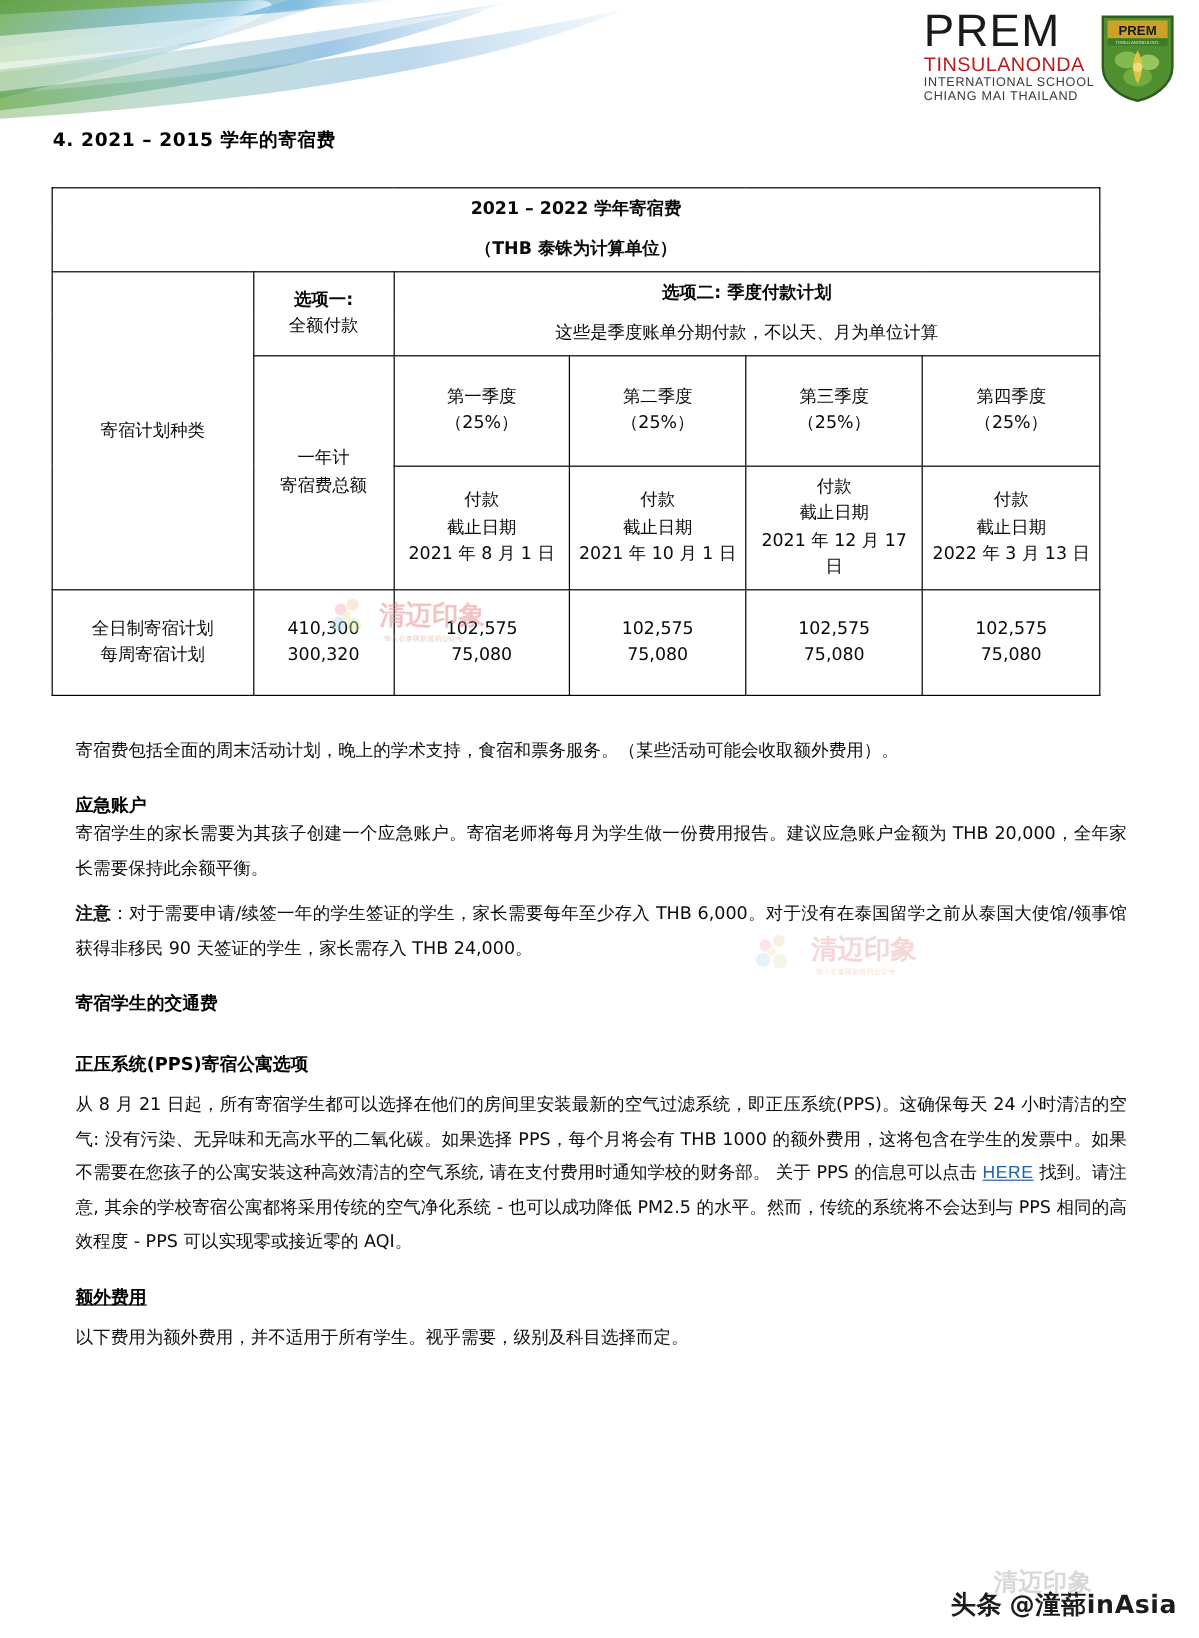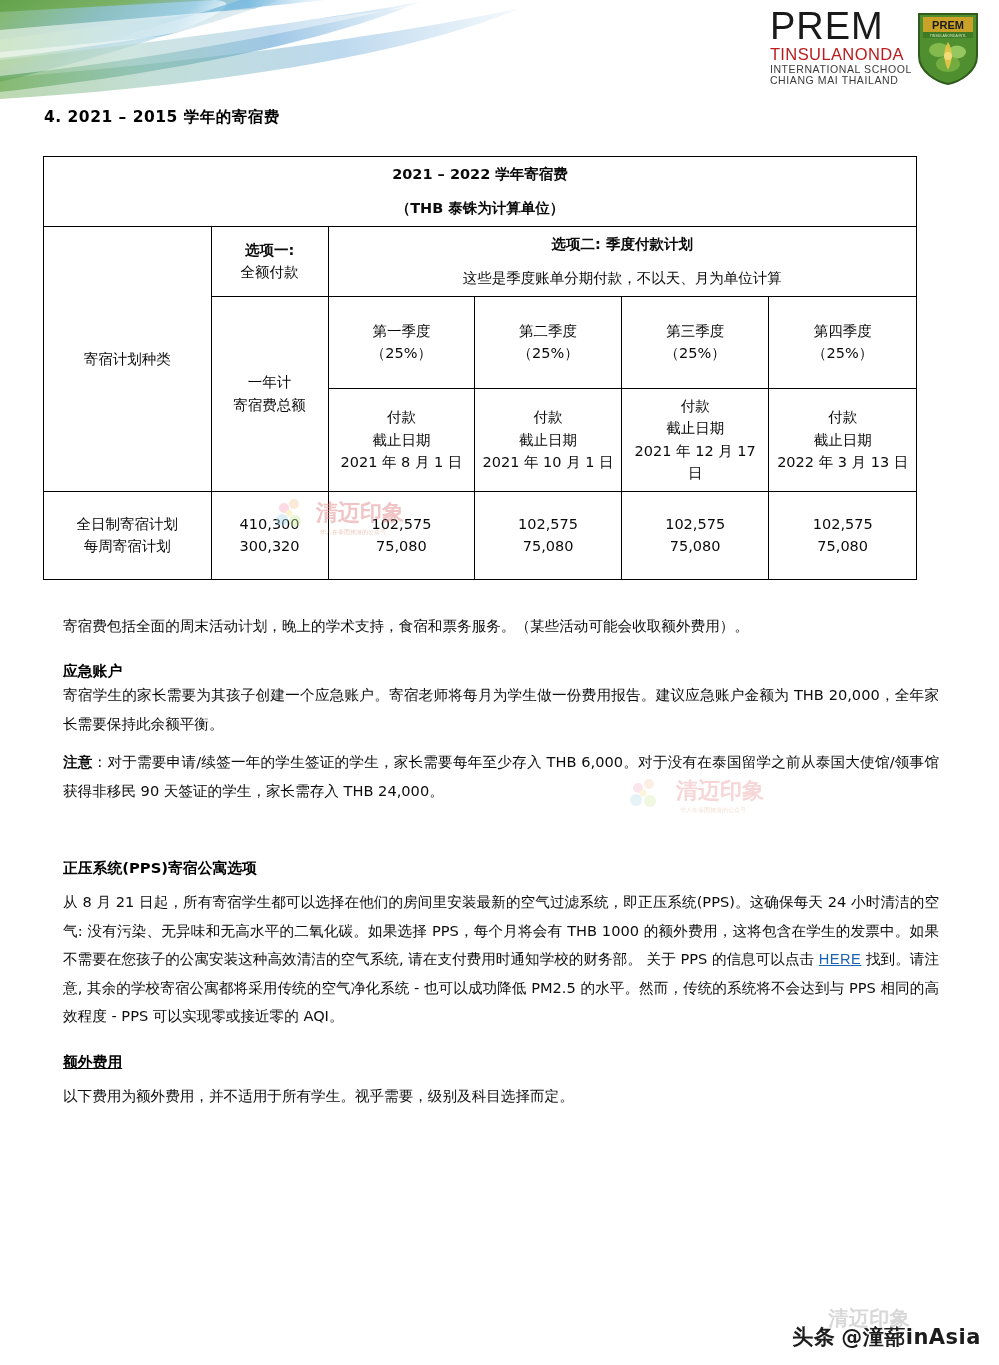--- a/index.html
+++ b/index.html
@@ -342,20 +342,21 @@
   <p class="para">寄宿费包括全面的周末活动计划，晚上的学术支持，食宿和票务服务。（某些活动可能会收取额外费用）。</p>
 
   <div class="gap-m"></div>
   <p class="sec-head">应急账户</p>
   <p class="para">寄宿学生的家长需要为其孩子创建一个应急账户。寄宿老师将每月为学生做一份费用报告。建议应急账户金额为 THB 20,000，全年家长需要保持此余额平衡。</p>
 
   <div class="gap-s"></div>
   <p class="para"><span class="inline-bold">注意</span><span>：对于需要申请/续签一年的学生签证的学生，家长需要每年至少存入 THB 6,000。对于没有在泰国留学之前从泰国大使馆/领事馆获得非移民 90 天签证的学生，家长需存入 THB 24,000。</span></p>
 
   <div class="gap-m"></div>
+  <p class="sec-head">寄宿学生的交通费</p>
   <div class="gap-s"></div>
 
   <div class="gap-m"></div>
   <p class="sec-head">正压系统(PPS)寄宿公寓选项</p>
   <div class="gap-s"></div>
   <p class="para"><span>从 8 月 21 日起，所有寄宿学生都可以选择在他们的房间里安装最新的空气过滤系统，即正压系统(PPS)。这确保每天 24 小时清洁的空气: 没有污染、无异味和无高水平的二氧化碳。如果选择 PPS，每个月将会有 THB 1000 的额外费用，这将包含在学生的发票中。如果不需要在您孩子的公寓安装这种高效清洁的空气系统, 请在支付费用时通知学校的财务部。 关于 PPS 的信息可以点击 </span><a class="here-link" href="#">HERE</a><span> 找到。请注意, 其余的学校寄宿公寓都将采用传统的空气净化系统 - 也可以成功降低 PM2.5 的水平。然而，传统的系统将不会达到与 PPS 相同的高效程度 - PPS 可以实现零或接近零的 AQI。</span></p>
 
   <div class="gap-m"></div>
   <p class="sec-head ul">额外费用</p>
   <div class="gap-s"></div>

